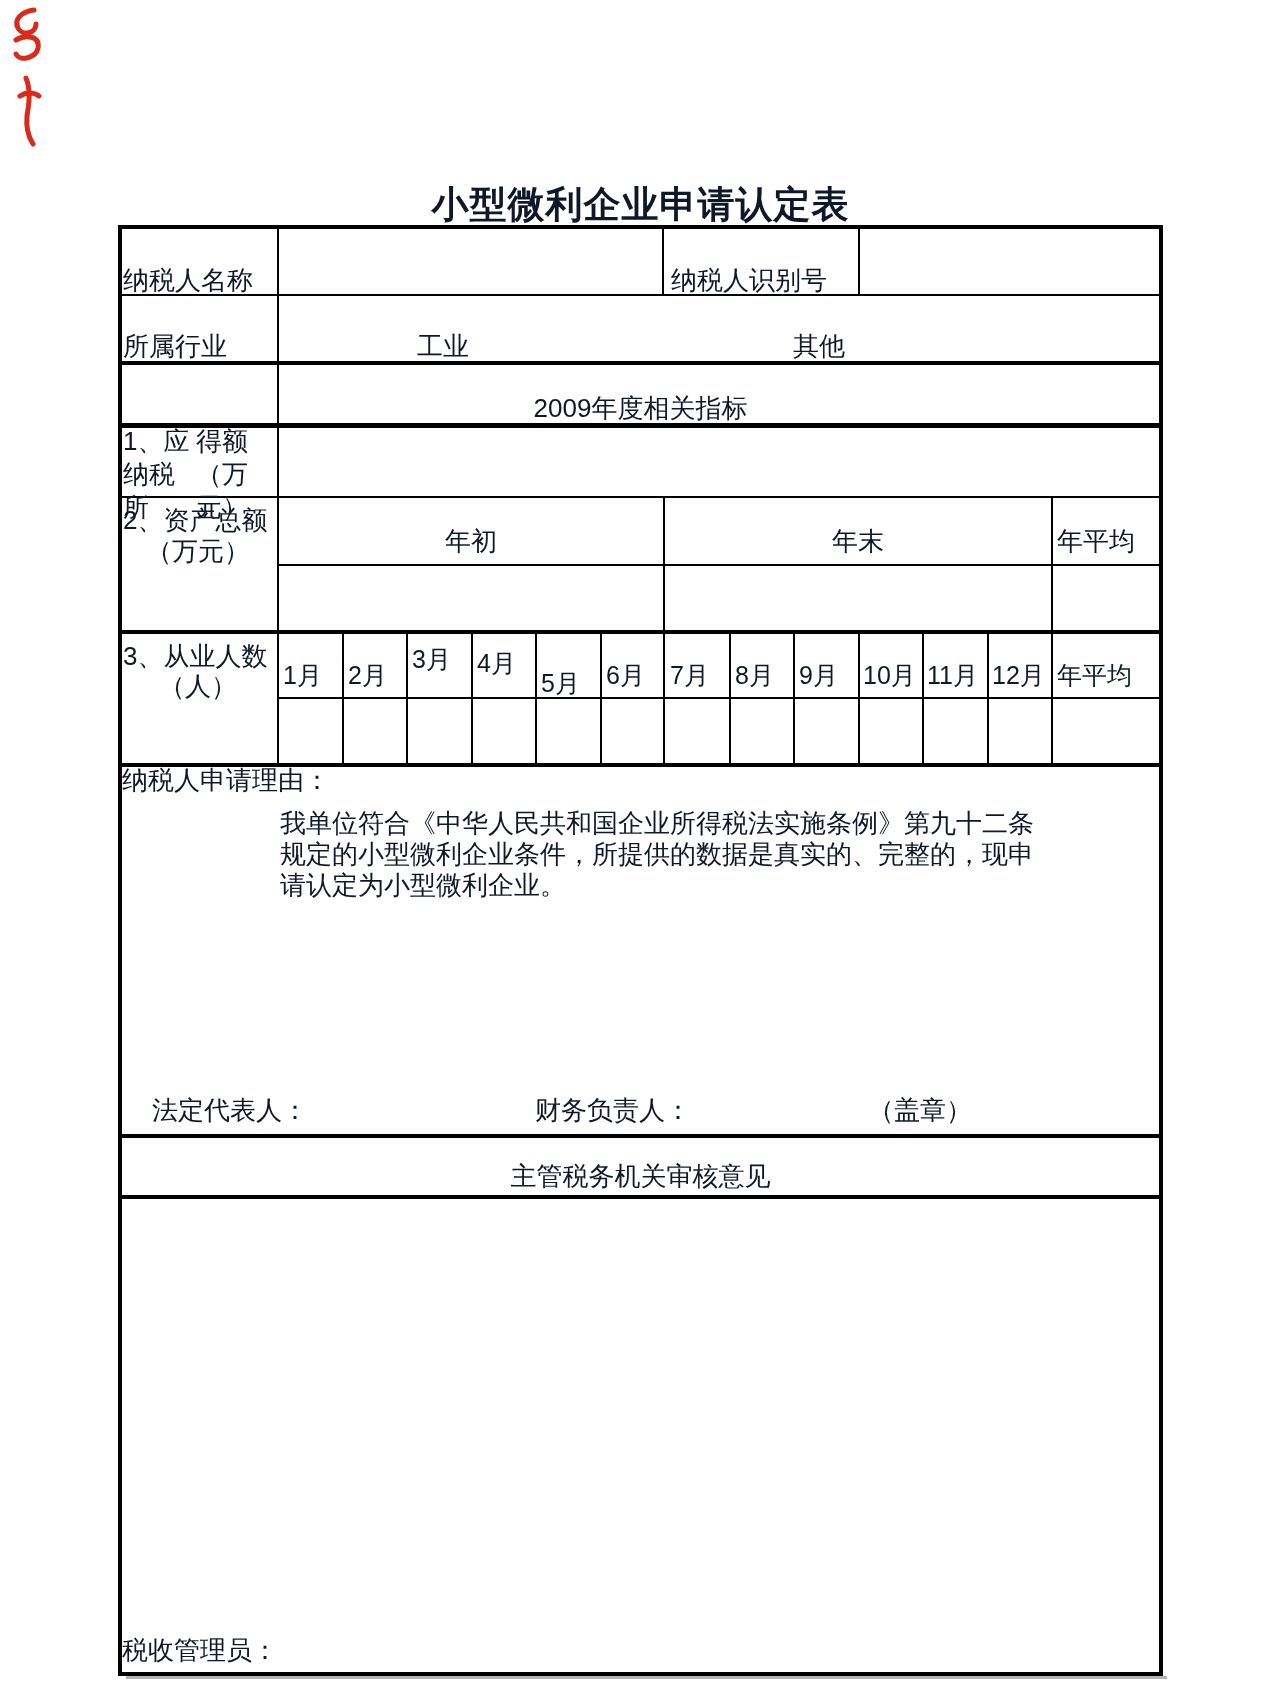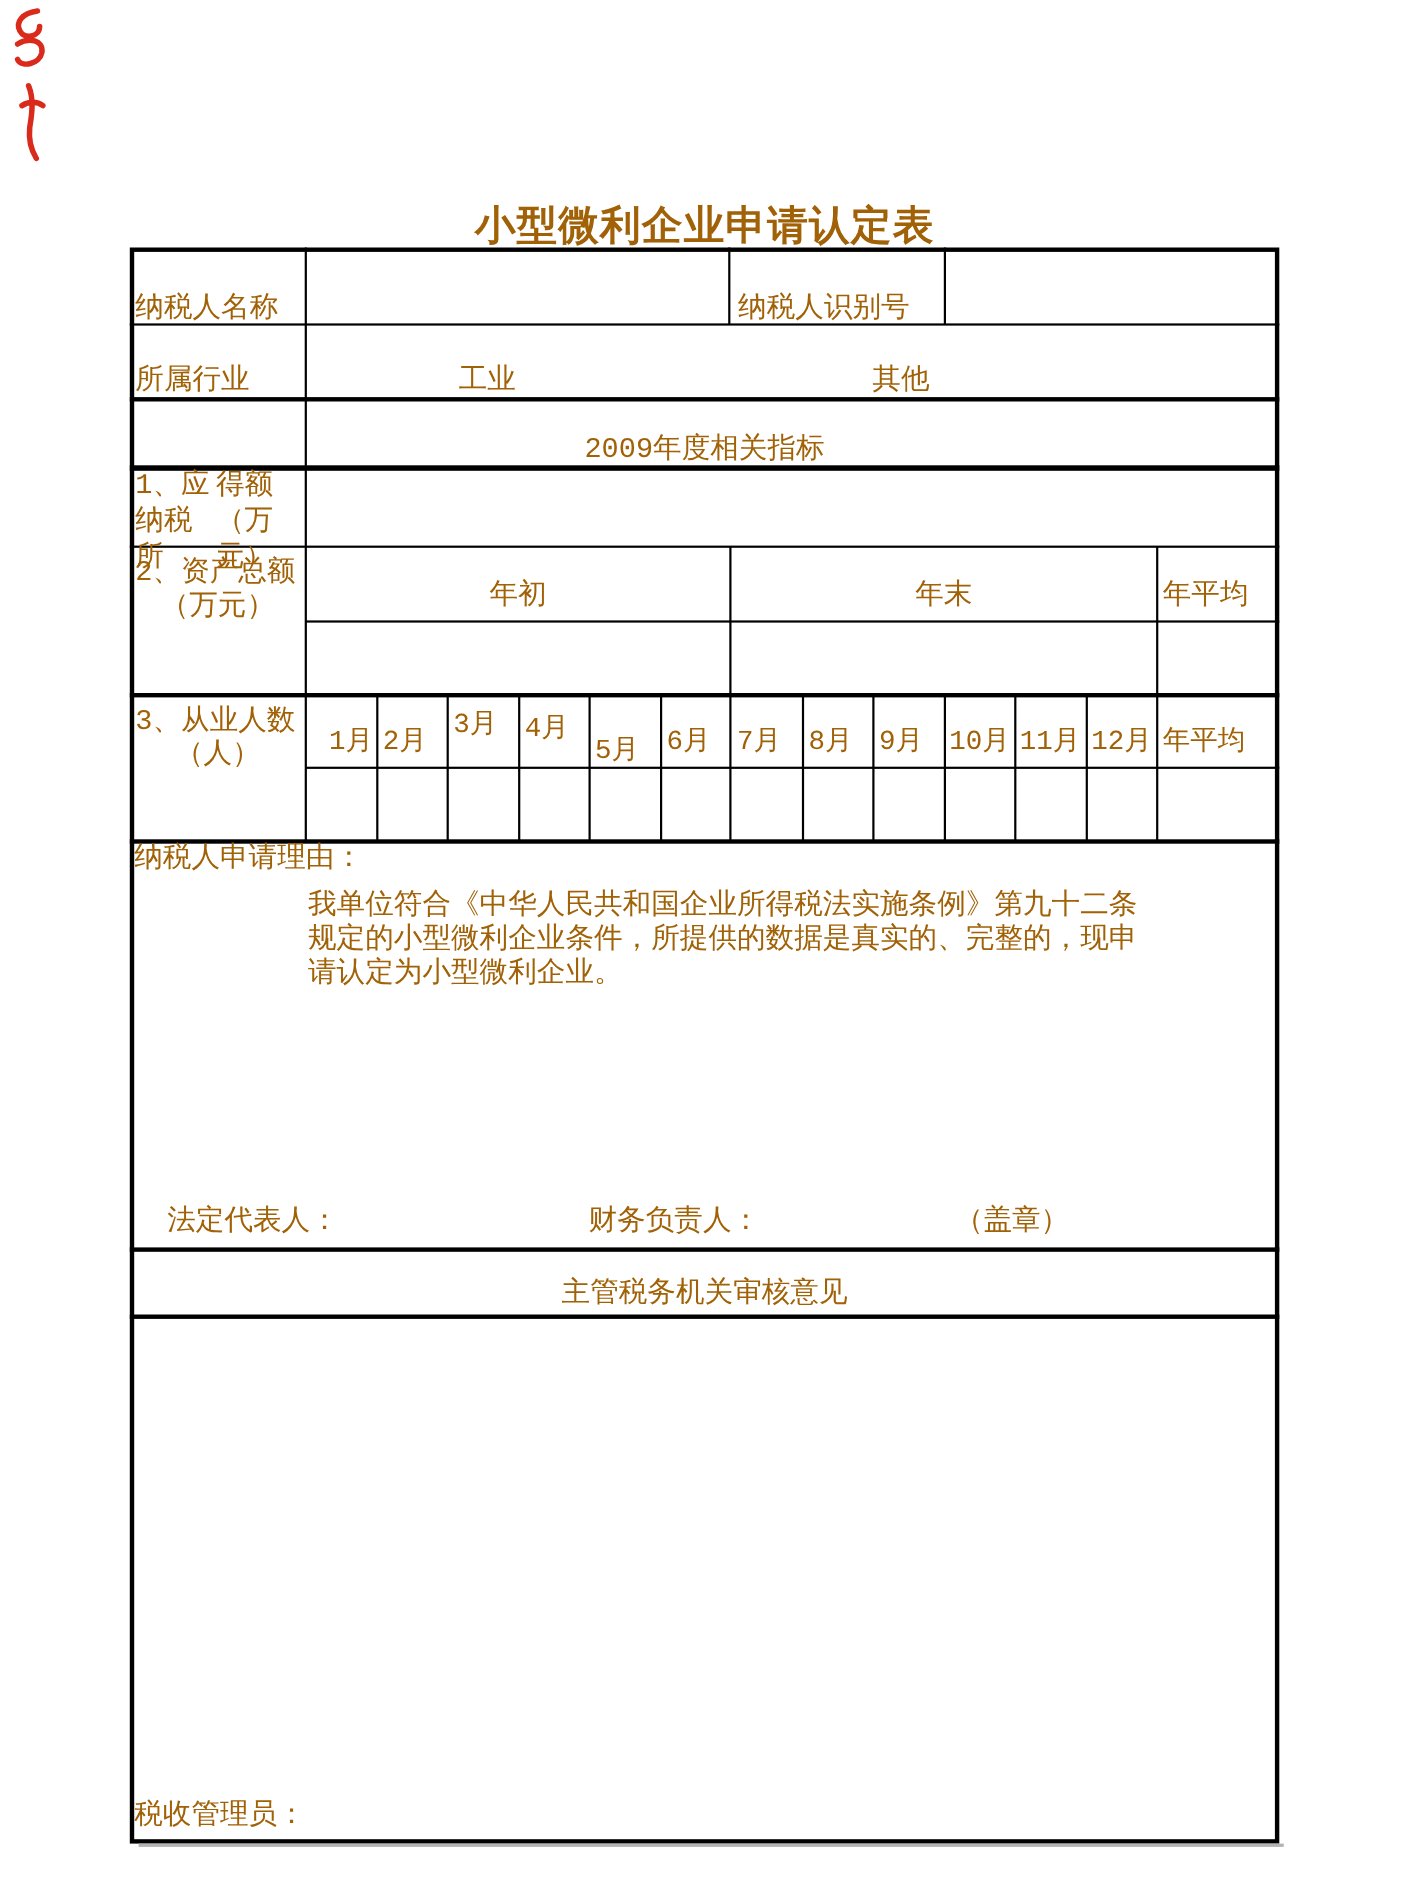--- a/index.html
+++ b/index.html
@@ -1,18 +1,18 @@
 <!DOCTYPE html>
 <html><head>
 <meta charset="utf-8">
 <style>
   html,body { margin:0; padding:0; background:#ffffff; }
   .sheet {
     position:relative; width:1280px; height:1706px; background:#ffffff;
-    font-family:Liberation Mono, monospace; color:#a16207;
+    font-family:Liberation Sans, sans-serif; color:#0f172a;
     overflow:hidden;
   }
   .abs { position:absolute; }
   .ln  { position:absolute; background:#000000; }
   .txt { position:absolute; font-size:26px; line-height:1.15; white-space:nowrap; }
   .bl  { display:flex; align-items:flex-end; }                      
   .bc  { display:flex; align-items:flex-end; justify-content:center; } 
   .title {
     position:absolute; left:118px; top:180px; width:1045px;
     text-align:center; font-size:37px; font-weight:bold; letter-spacing:1px;
@@ -94,21 +94,21 @@
   <div class="txt bc" style="left:664px; top:497px; width:388px; height:60px;">年末</div>
   <div class="txt bl" style="left:1052px; top:497px; width:111px; height:60px; padding-left:5px; box-sizing:border-box;">年平均</div>
   <div class="cellfill" style="left:279px; top:566px; width:383px; height:64px;"></div>
   <div class="cellfill" style="left:665px; top:566px; width:385px; height:64px;"></div>
   <div class="cellfill" style="left:1053px; top:566px; width:106px; height:64px;"></div>
 
   <div class="abs" style="left:118px; top:632px; width:160px; height:131px; padding-top:9px; box-sizing:border-box; font-size:26px; line-height:30px;">
     <div style="padding-left:5px;">3、从业人数</div>
     <div style="text-align:center;">（人）</div>
   </div>
-  <div class="txt bl" style="left:294px; top:634px; width:64px;  height:62px; padding:0 0 6px 5px; box-sizing:border-box; font-size:25px;border-radius:31px;">1月</div>
+  <div class="txt bl" style="left:278px; top:634px; width:64px;  height:62px; padding:0 0 6px 5px; box-sizing:border-box; font-size:25px;border-radius:31px;">1月</div>
   <div class="txt bl" style="left:343px; top:634px; width:63px;  height:62px; padding:0 0 6px 5px; box-sizing:border-box; font-size:25px;">2月</div>
   <div class="txt bl" style="left:407px; top:634px; width:64px;  height:62px; padding:0 0 22px 5px; box-sizing:border-box; font-size:25px;">3月</div>
   <div class="txt bl" style="left:472px; top:634px; width:63px;  height:50px; padding:0 0 6px 5px; box-sizing:border-box; font-size:25px;">4月</div>
   <div class="txt bl" style="left:536px; top:634px; width:64px;  height:70px; padding:0 0 6px 5px; box-sizing:border-box; font-size:25px;">5月</div>
   <div class="txt bl" style="left:601px; top:634px; width:62px;  height:62px; padding:0 0 6px 5px; box-sizing:border-box; font-size:25px;">6月</div>
   <div class="txt bl" style="left:665px; top:634px; width:64px;  height:62px; padding:0 0 6px 5px; box-sizing:border-box; font-size:25px;">7月</div>
   <div class="txt bl" style="left:730px; top:634px; width:63px;  height:62px; padding:0 0 6px 5px; box-sizing:border-box; font-size:25px;">8月</div>
   <div class="txt bl" style="left:794px; top:634px; width:56px;  height:62px; padding:0 0 6px 5px; box-sizing:border-box; font-size:25px;">9月</div>
   <div class="txt bl" style="left:859px; top:634px; width:63px;  height:62px; padding:0 0 6px 4px; box-sizing:border-box; font-size:25px;">10月</div>
   <div class="txt bl" style="left:923px; top:634px; width:64px;  height:62px; padding:0 0 6px 4px; box-sizing:border-box; font-size:25px;">11月</div>

